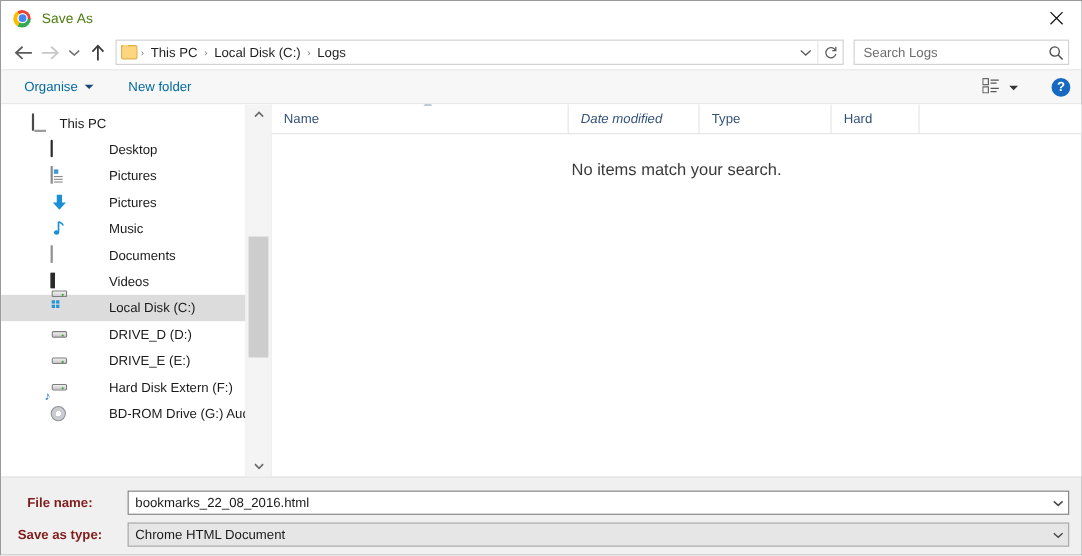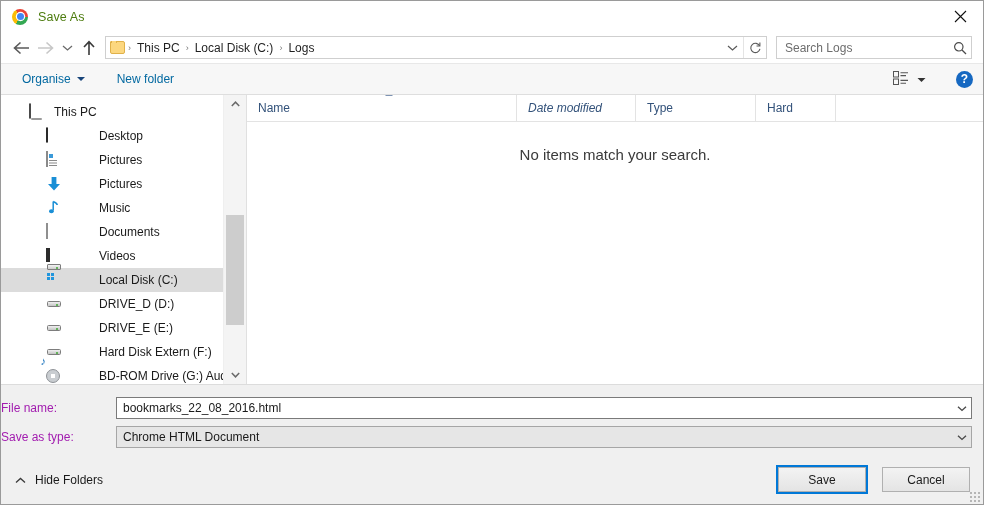--- a/index.html
+++ b/index.html
@@ -441,25 +441,26 @@
   }
   .formrow {
     display: flex;
     align-items: center;
     padding: 0 11px 0 0;
     margin-bottom: 7px;
   }
   .formrow .lbl {
     width: 115px;
     flex: 0 0 115px;
-    text-align: left;
+    text-align: center;
     padding-right: 8px;
     font-size: 12px;
-    color: #a21caf;
-    box-sizing: border-box;
+    color: #7f1d1d;
+    box-sizing: border-box;
+    font-weight: bold;
   }
   .combo {
     flex: 1 1 auto;
     height: 22px;
     border: 1px solid #7a7a7a;
     background: #ffffff;
     display: flex;
     align-items: center;
     box-sizing: border-box;
     min-width: 0;
@@ -770,28 +771,14 @@
         <span class="val">Chrome HTML Document</span>
         <span class="chev">
           <svg width="10" height="7" viewBox="0 0 10 7" aria-hidden="true">
             <path d="M1,1.8 L5,5.4 L9,1.8" stroke="#4a4a4a" stroke-width="1.4" fill="none"></path>
           </svg>
         </span>
       </div>
     </div>
   </div>
 
-  <div class="actionbar">
-    <div class="hidefolders">
-      <span>
-        <svg width="11" height="7" viewBox="0 0 11 7" aria-hidden="true">
-          <path d="M1,5.4 L5.5,1.4 L10,5.4" stroke="#3a3a3a" stroke-width="1.3" fill="none"></path>
-        </svg>
-      </span>
-      <span>Hide Folders</span>
-    </div>
-    <div class="abspacer"></div>
-    <div class="btn primary">Save</div>
-    <div class="btn">Cancel</div>
-    <div class="grip"></div>
-  </div>
 
 </div>
 
 </body></html>

